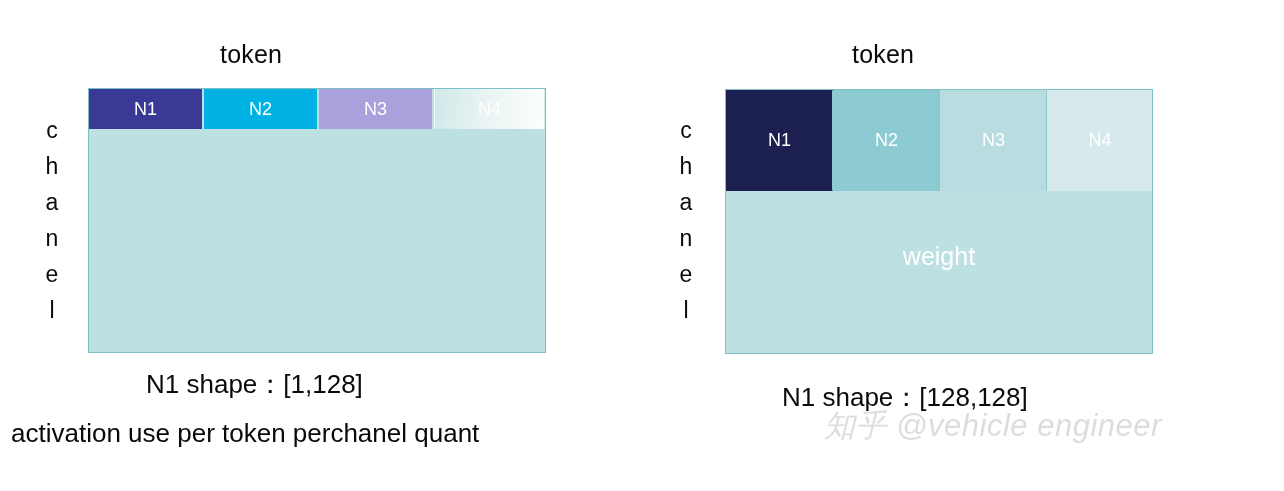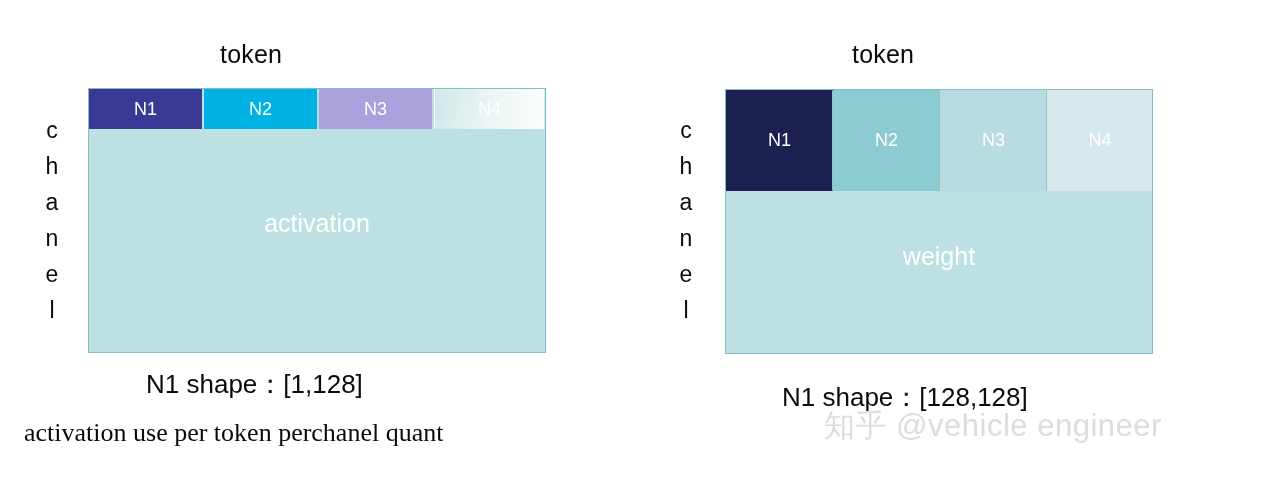--- a/index.html
+++ b/index.html
@@ -114,20 +114,21 @@
 
   
   #watermark {
     position: absolute;
     left: 824px;
     top: 405px;
     font-size: 31px;
     color: #dddddd;
     white-space: nowrap;
     letter-spacing: 0.5px;
+    font-style: italic;
   }
 </style>
 </head>
 <body>
 
 <div class="panel" id="panel-activation">
 
   <div class="axis-label-top" style="left: 220px; top: 40px;">token</div>
 
   <div class="axis-label-side" style="left: 38px; top: 112px;">
@@ -148,26 +149,25 @@
         <span>N2</span>
       </div>
       <div class="tile" style="flex: 0 0 113px; background: rgb(169, 160, 220); color: rgb(255, 255, 255);">
         <span>N3</span>
       </div>
       <div class="tile" style="flex: 1 1 auto; background: linear-gradient(100deg, rgb(207, 232, 232) 0%, rgb(232, 244, 243) 45%, rgb(253, 254, 254) 100%); color: rgb(255, 255, 255);">
         <span>N4</span>
       </div>
     </div>
 
-    <div class="body-label">activation</div>
   </div>
 
   <div class="caption" style="left: 126px; top: 367px; margin-left: 20px;">N1 shape：[1,128]</div>
 
-  <div class="caption" style="left: 24px; top: 418px; font-family: Liberation Serif, serif;">activation use per token perchanel quant</div>
+  <div class="caption" style="left: 11px; top: 418px;">activation use per token perchanel quant</div>
 </div>
 
 <div class="panel" id="panel-weight">
 
   <div class="axis-label-top" style="left: 232px; top: 40px;">token</div>
 
   <div class="axis-label-side" style="left: 52px; top: 112px;">
     <span>c</span>
     <span>h</span>
     <span>a</span>

